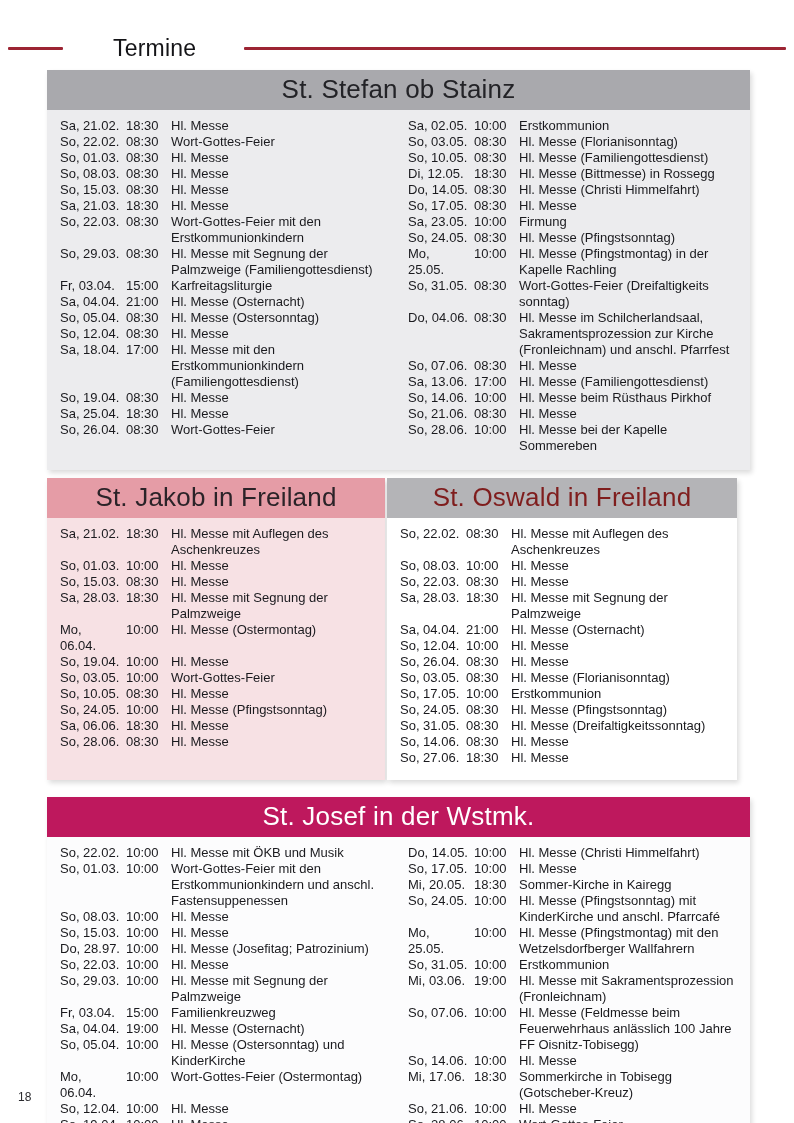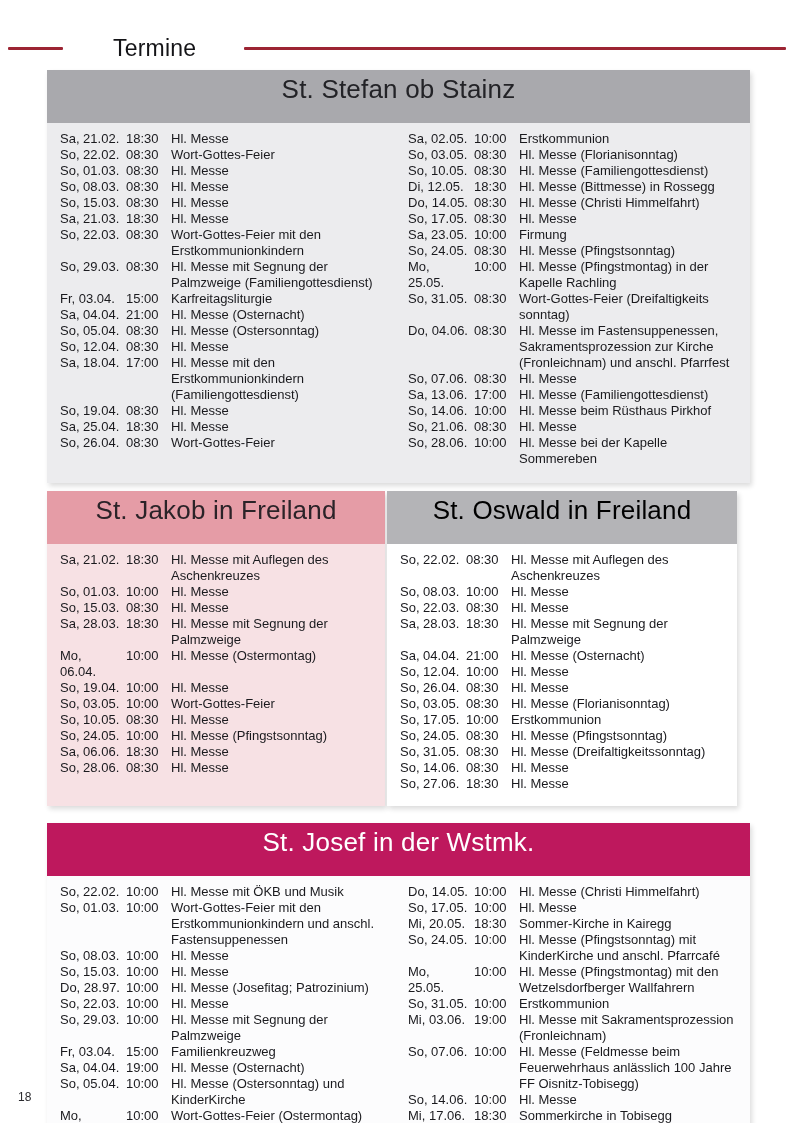--- a/index.html
+++ b/index.html
@@ -21,21 +21,21 @@
   .rule-right{flex:1 1 auto;}
   .termine-title{
     font-size:23px;font-weight:400;color:#141417;
     margin:0 48px 0 50px;letter-spacing:0.2px;
   }
   .content{margin:10px 0 0 47px;width:703px;}
   .box{box-shadow:2px 3px 5px rgba(0,0,0,0.14);}
   .box-title{
     text-align:center;
     font-size:26px;font-weight:400;
-    padding:4px 0 18px 0;
+    padding:4px 0 5px 0;
     letter-spacing:0.2px;
   }
   .box-body{font-size:13px;line-height:16px;}
   .two-col{display:flex;gap:18px;padding:8px 7px 16px 13px;}
   .col-a{flex:0 0 330px;}
   .col-b{flex:0 0 335px;}
   .entry{
     display:grid;
     grid-template-columns:61px 40px 1fr;
     column-gap:5px;
@@ -197,21 +197,21 @@
             <span class="desc">Hl. Messe (Pfingstmontag) in der Kapelle Rachling</span>
           </div>
           <div class="entry">
             <span class="date">So, 31.05.</span>
             <span class="time">08:30</span>
             <span class="desc">Wort-Gottes-Feier (Dreifaltigkeits sonntag)</span>
           </div>
           <div class="entry">
             <span class="date">Do, 04.06.</span>
             <span class="time">08:30</span>
-            <span class="desc">Hl. Messe im Fastensuppenessen, Sakramentsprozession zur Kirche (Fronleichnam) und anschl. Pfarrfest</span>
+            <span class="desc">Hl. Messe im Schilcherlandsaal, Sakramentsprozession zur Kirche (Fronleichnam) und anschl. Pfarrfest</span>
           </div>
           <div class="entry">
             <span class="date">So, 07.06.</span>
             <span class="time">08:30</span>
             <span class="desc">Hl. Messe</span>
           </div>
           <div class="entry">
             <span class="date">Sa, 13.06.</span>
             <span class="time">17:00</span>
             <span class="desc">Hl. Messe (Familiengottesdienst)</span>
@@ -292,21 +292,21 @@
             </div>
             <div class="entry">
               <span class="date">So, 28.06.</span>
               <span class="time">08:30</span>
               <span class="desc">Hl. Messe</span>
             </div>
           </div>
       </div>
     </section>
     <section class="box box-oswald">
-      <div class="box-title" style="background: rgb(180, 180, 183); color: #000000;">St. Oswald in Freiland</div>
+      <div class="box-title" style="background: rgb(180, 180, 183); color: #7f1d1d;">St. Oswald in Freiland</div>
       <div class="box-body" style="background: rgb(255, 255, 255);">
         <div>
             <div class="entry">
               <span class="date">So, 22.02.</span>
               <span class="time">08:30</span>
               <span class="desc">Hl. Messe mit Auflegen des Aschenkreuzes</span>
             </div>
             <div class="entry">
               <span class="date">So, 08.03.</span>
               <span class="time">10:00</span>

